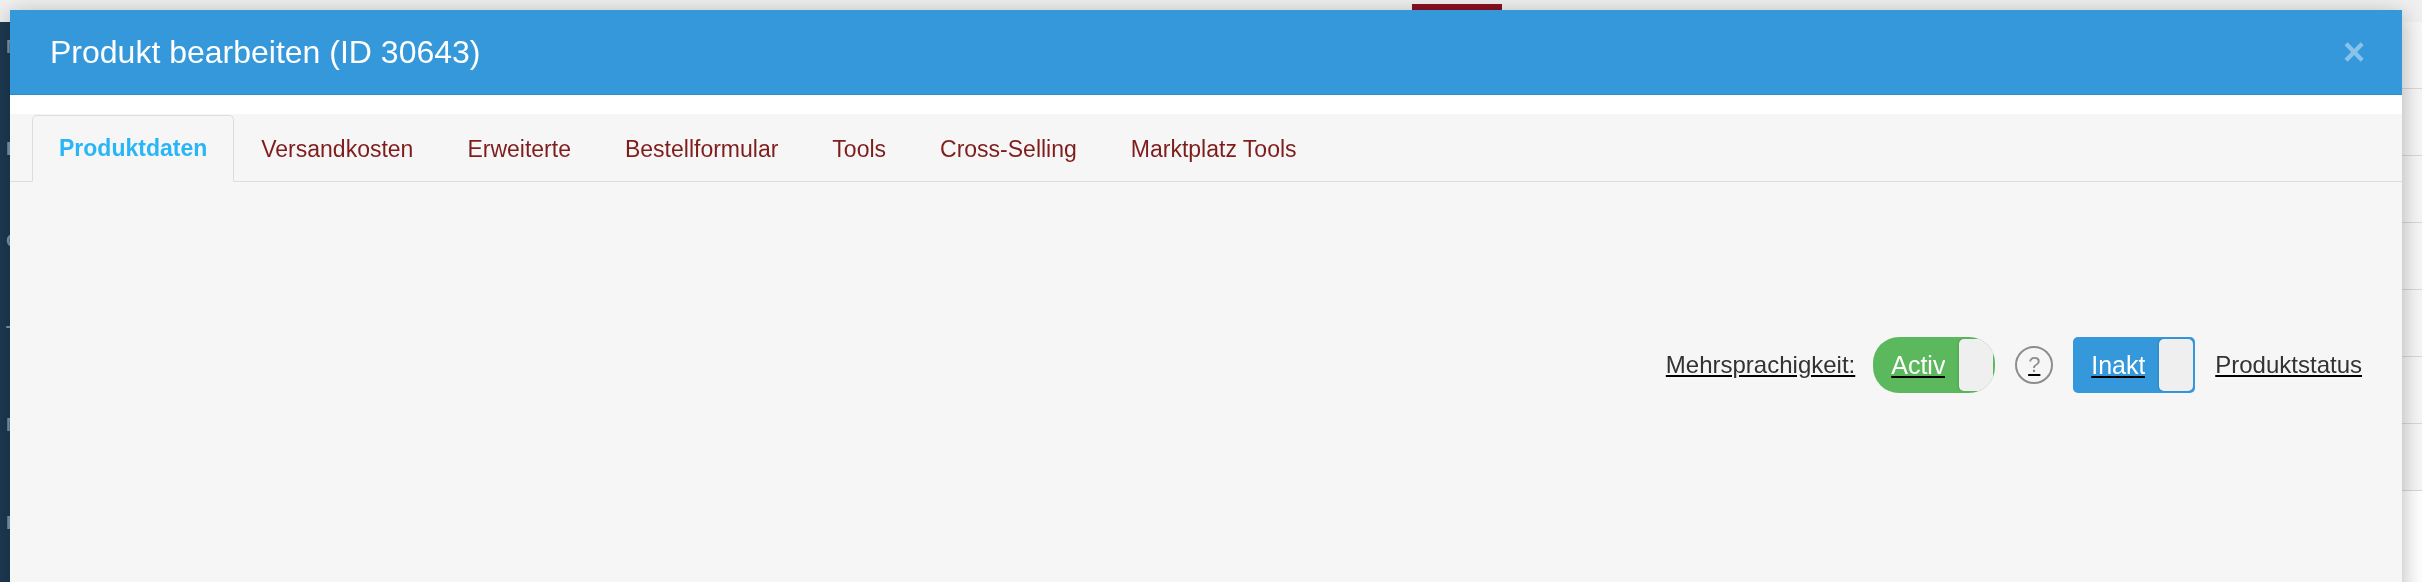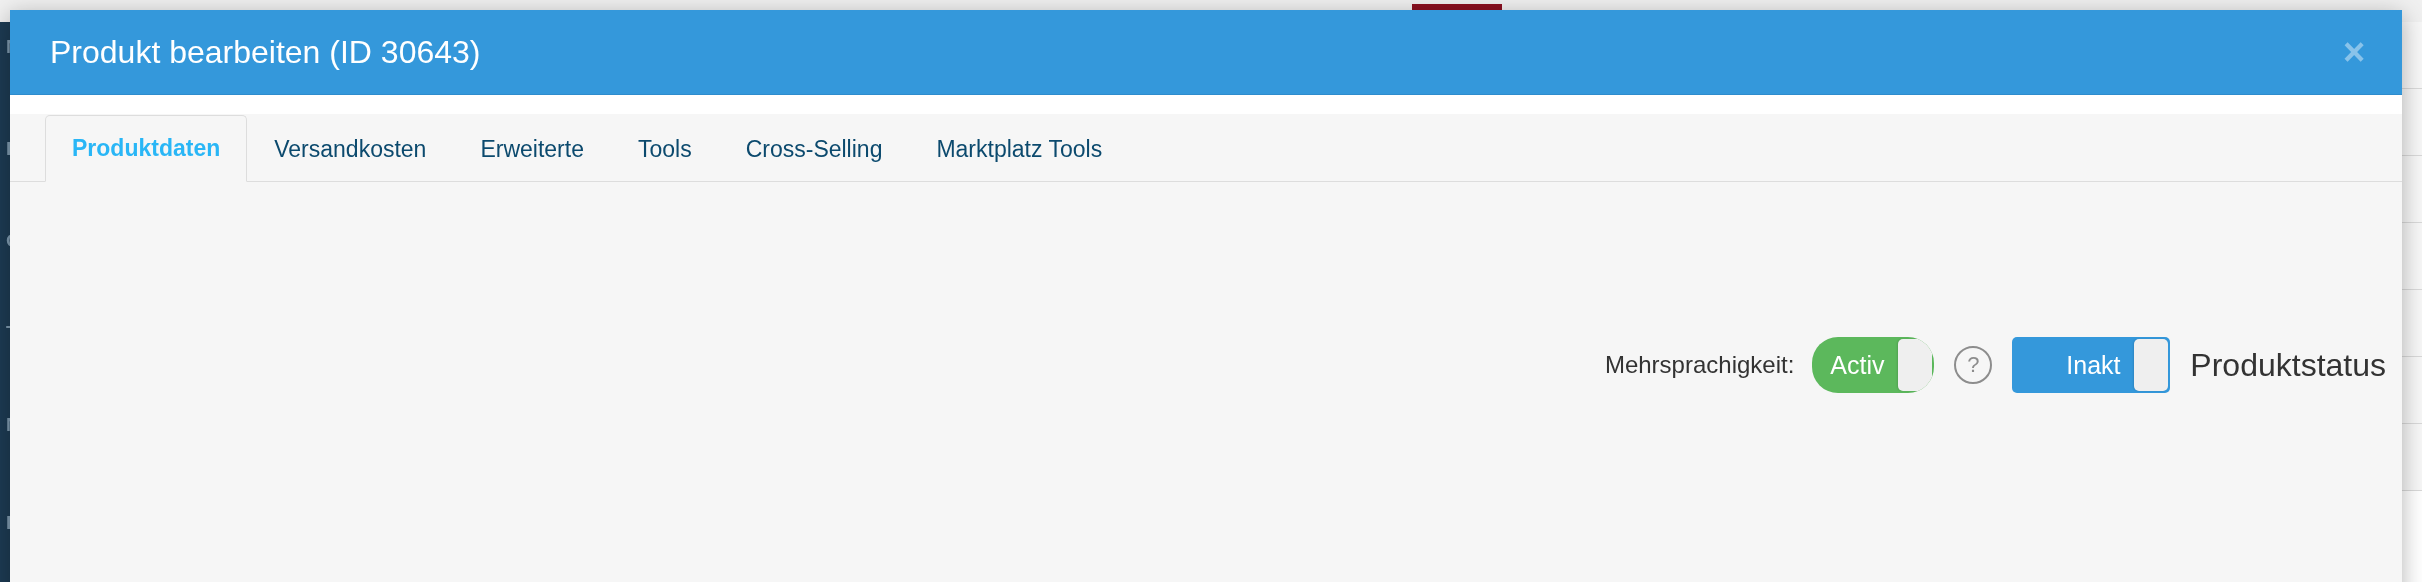--- a/index.html
+++ b/index.html
@@ -146,75 +146,76 @@
     position: relative;
     background: #f6f6f6;
     height: 516px;
   }
 
   
   .tabs {
     position: relative;
     height: 67px;
     margin: 19px 0 0 0;
-    padding-left: 35px;
+    padding-left: 22px;
     border-bottom: 1px solid #dddddd;
     display: flex;
     align-items: stretch;
   }
   .tab {
     display: flex;
     align-items: center;
     padding: 0 26px;
     font-size: 23px;
-    color: #0c4a6e;
+    color: #7f1d1d;
     white-space: nowrap;
     cursor: pointer;
     border: 1px solid transparent;
     border-bottom: none;
     position: relative;
     top: 1px;
   }
   .tab.active {
     color: #29b6f6;
     font-weight: bold;
     background: #f6f6f6;
     border: 1px solid #dddddd;
     border-bottom: 1px solid #f6f6f6;
     border-radius: 5px 5px 0 0;
   }
 
   
   .toggle-row {
     position: absolute;
-    right: 16px;
+    right: 40px;
     top: 222px;
     display: flex;
     align-items: center;
     height: 58px;
+    text-decoration: underline;
   }
   .toggle-label-left {
     font-size: 24px;
     color: #333333;
     margin-right: 18px;
     white-space: nowrap;
   }
   .switch {
     position: relative;
     width: 122px;
     height: 56px;
     border-radius: 5px;
     overflow: hidden;
     cursor: pointer;
     display: flex;
     align-items: center;
     flex: 0 0 auto;
   }
   .switch.green { background: #5cb85c; border-radius: 26px; }
-  .switch.blue  { background: #3498db; padding-left: 36px; }
+  .switch.blue  { background: #3498db; }
   .switch-text {
     color: #ffffff;
     font-size: 25px;
     padding-left: 18px;
     white-space: nowrap;
     overflow: hidden;
     line-height: 56px;
   }
   .switch-knob {
     position: absolute;
@@ -235,21 +236,21 @@
     font-size: 22px;
     display: flex;
     align-items: center;
     justify-content: center;
     margin: 0 20px;
     cursor: pointer;
     flex: 0 0 auto;
     line-height: 1;
   }
   .toggle-label-right {
-    font-size: 32px;
+    font-size: 24px;
     color: #333333;
     margin-left: 20px;
     white-space: nowrap;
   }
 </style>
 </head>
 <body>
 
 <div class="page-bg">
 
@@ -298,20 +299,21 @@
     <div class="modal-title">Produkt bearbeiten (ID 30643)</div>
     <div class="modal-close">×</div>
   </div>
 
   <div class="modal-body">
 
     <div class="tabs">
       <div class="tab active">Produktdaten</div>
       <div class="tab">Versandkosten</div>
       <div class="tab">Erweiterte</div>
+      <div class="tab">Bestellformular</div>
       <div class="tab">Tools</div>
       <div class="tab">Cross-Selling</div>
       <div class="tab">Marktplatz Tools</div>
     </div>
 
     <div class="toggle-row">
       <span class="toggle-label-left">Mehrsprachigkeit:</span>
 
       <div class="switch green">
         <span class="switch-text">Activ</span>

